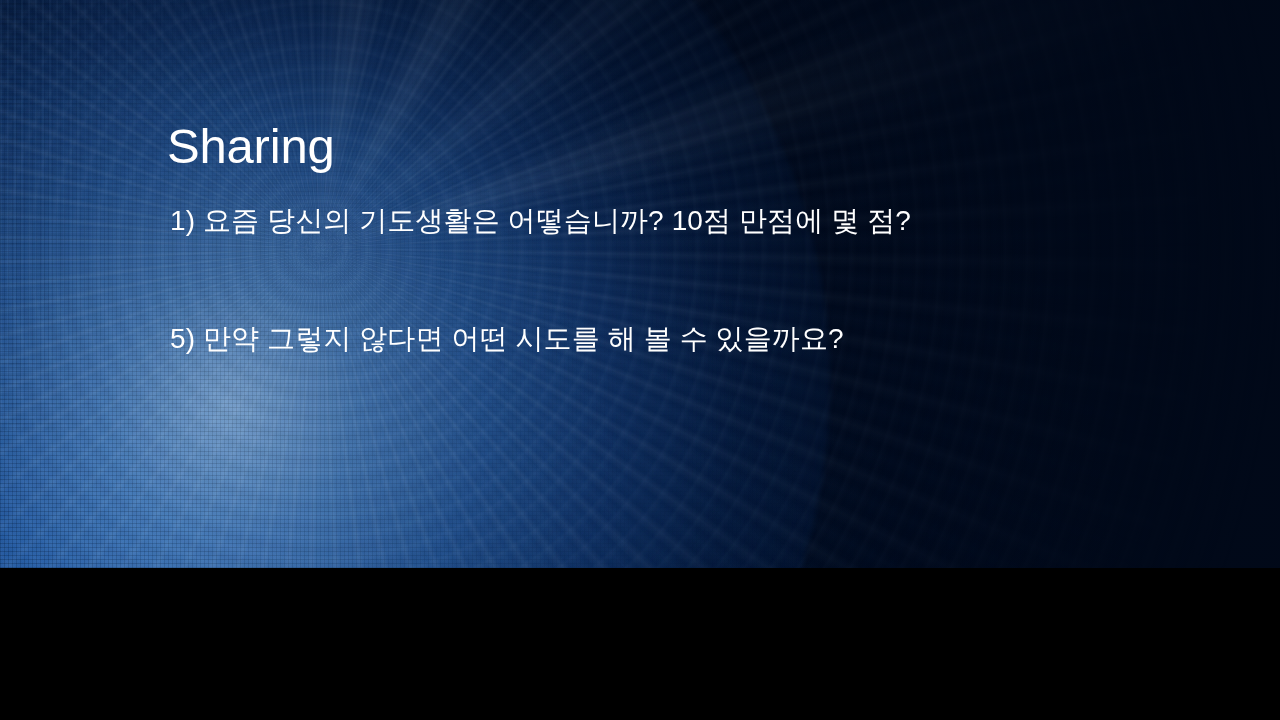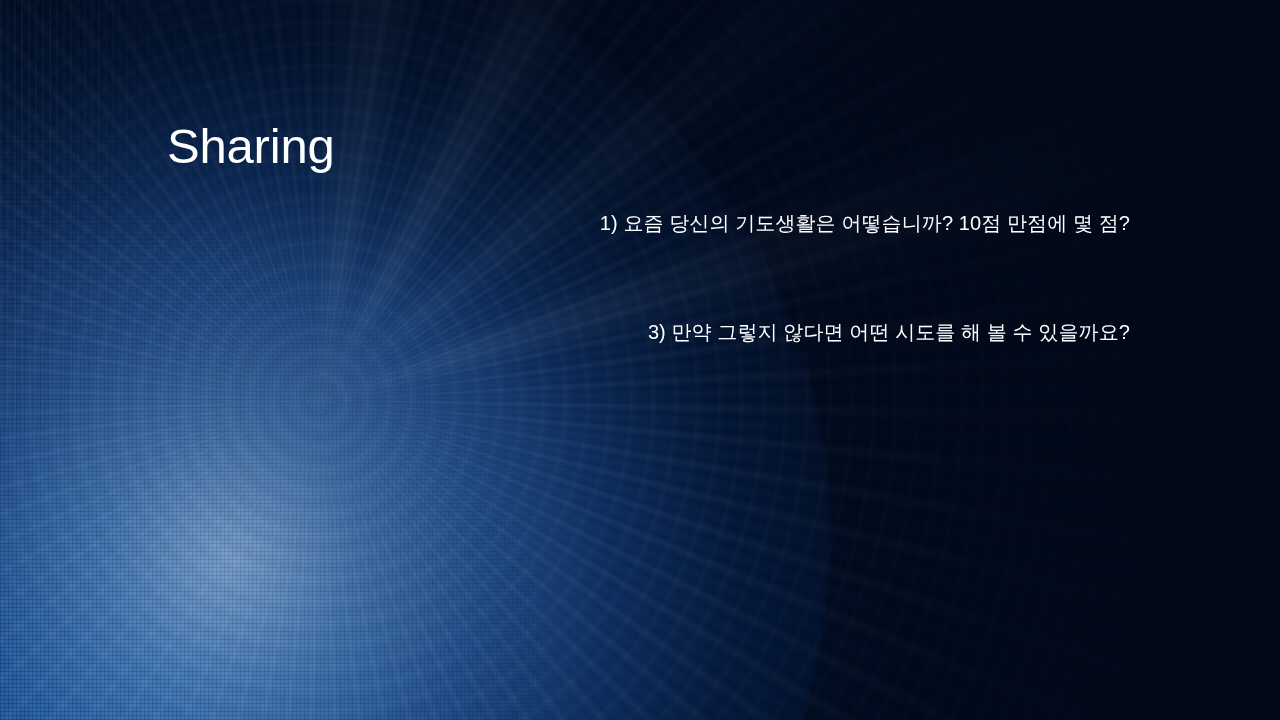--- a/index.html
+++ b/index.html
@@ -3,25 +3,24 @@
 <meta charset="utf-8">
 <style>
   html, body {
     margin: 0;
     padding: 0;
     background: #000;
   }
   .slide {
     position: relative;
     width: 1280px;
-    height: 720px;
+    height: 568px;
     overflow: hidden;
     background: #0f766e;
     font-family: "Liberation Sans", "DejaVu Sans", sans-serif;
-    text-align: right;
   }
 
   
   .bg-base {
     position: absolute;
     inset: 0;
     background:
       radial-gradient(ellipse 1100px 900px at 2% 104%, #0b3d7e 0%, #072a5c 22%, #041a3c 42%, #021028 62%, #010b1f 80%, #010a1c 100%),
       linear-gradient(135deg, #03142f 0%, #010b1f 55%, #01091a 100%);
   }
@@ -178,26 +177,26 @@
     white-space: nowrap;
   }
   .body-block {
     position: absolute;
     left: 170px;
     top: 200px;
     width: 960px;
   }
   .body-line {
     color: #ffffff;
-    font-size: 20px;
+    font-size: 28px;
     font-weight: 400;
     line-height: 1.18;
     letter-spacing: 0.1px;
     white-space: nowrap;
-    margin: 12px 0 85px 0;
+    margin: 4px 0 85px 0;
   }
   .body-line:last-child { margin-bottom: 0; }
 </style>
 </head>
 <body>
 
 <div class="slide">
 
   <div class="bg-base"></div>
   <div class="bg-glow"></div>
@@ -207,17 +206,17 @@
   <div class="bg-grid"></div>
   <div class="bg-vstripes"></div>
   <div class="bg-vignette"></div>
 
   <div class="content">
 
     <div class="title">Sharing</div>
 
     <div class="body-block">
       <p class="body-line">1) 요즘 당신의 기도생활은 어떻습니까? 10점 만점에 몇 점?</p>
-      <p class="body-line">3) 만약 그렇지 않다면 어떤 시도를 해 볼 수 있을까요?</p>
+      <p class="body-line">5) 만약 그렇지 않다면 어떤 시도를 해 볼 수 있을까요?</p>
     </div>
 
   </div>
 </div>
 
 </body></html>

